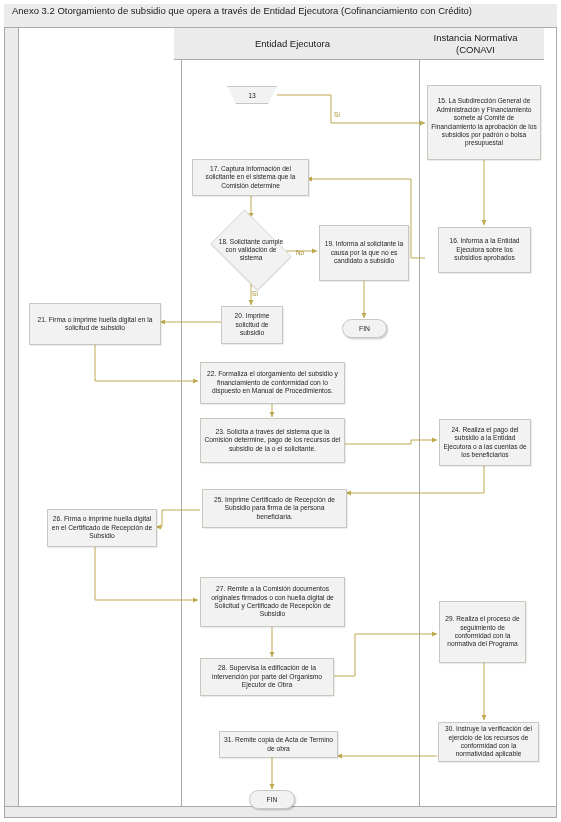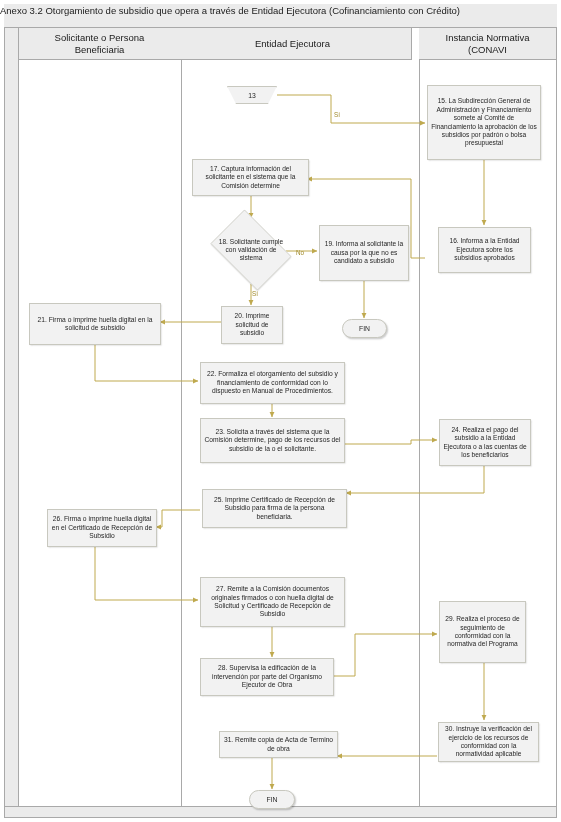--- a/index.html
+++ b/index.html
@@ -28,21 +28,21 @@
   
   .title-band {
     position: absolute;
     left: 4px; top: 4px;
     width: 553px; height: 24px;
     background: #ebebeb;
     border-bottom: 1px solid #a9a9a9;
   }
   .title-text {
     position: absolute;
-    left: 0; top: 5px;
+    left: 12px; top: 5px;
     width: 535px;
     font-size: 9.5px;
     line-height: 11.5px;
     color: #1a1a1a;
   }
   .lane-hdr {
     position: absolute;
     top: 28px; height: 32px;
     display: flex;
     align-items: center;
@@ -185,32 +185,26 @@
 
 <div id="page">
 
   <div class="frame"></div>
 
   <div class="title-band"></div>
   <div class="title-text">Anexo 3.2 Otorgamiento de subsidio que opera a través de Entidad Ejecutora (Cofinanciamiento con Crédito)</div>
 
   <div class="gutter"></div>
 
-  <div class="lane-hdr" style="left:19px; width:162px;">
-    <span>
-      <span>Solicitante o Persona</span>
-      <span>Beneficiaria</span>
-    </span>
-  </div>
   <div class="lane-hdr" style="left:174px; width:238px;">
     <span>
       <span>Entidad Ejecutora</span>
     </span>
   </div>
-  <div class="lane-hdr" style="left:419px; width:137px; border-right:none;">
+  <div class="lane-hdr" style="left:407px; width:137px; border-right:none;">
     <span>
       <span>Instancia Normativa</span>
       <span>(CONAVI</span>
     </span>
   </div>
 
   <div class="lane-div" style="left:181px; top:60px; height:746px;"></div>
   <div class="lane-div" style="left:419px; top:60px; height:746px;"></div>
 
   <div class="bottom-band"></div>

